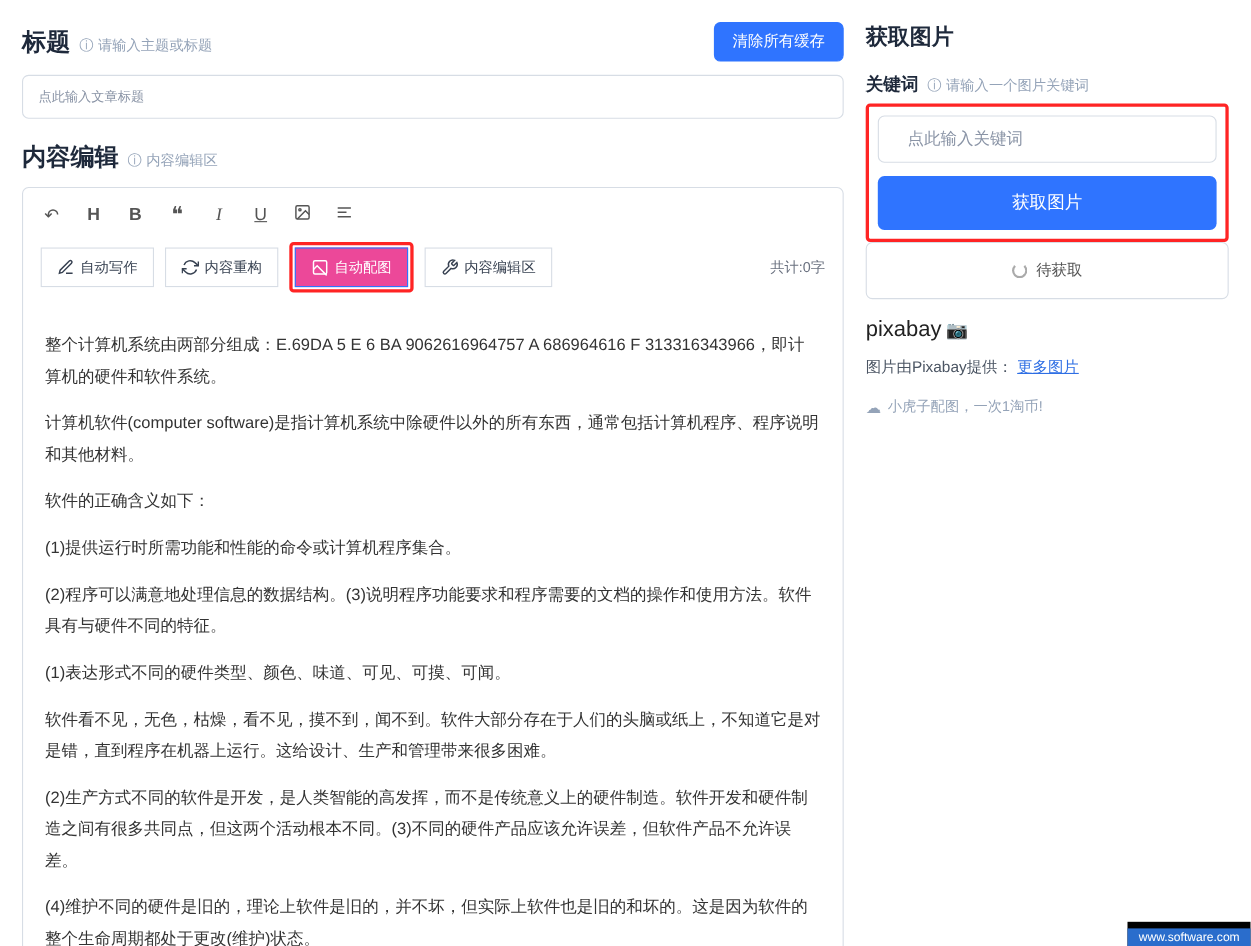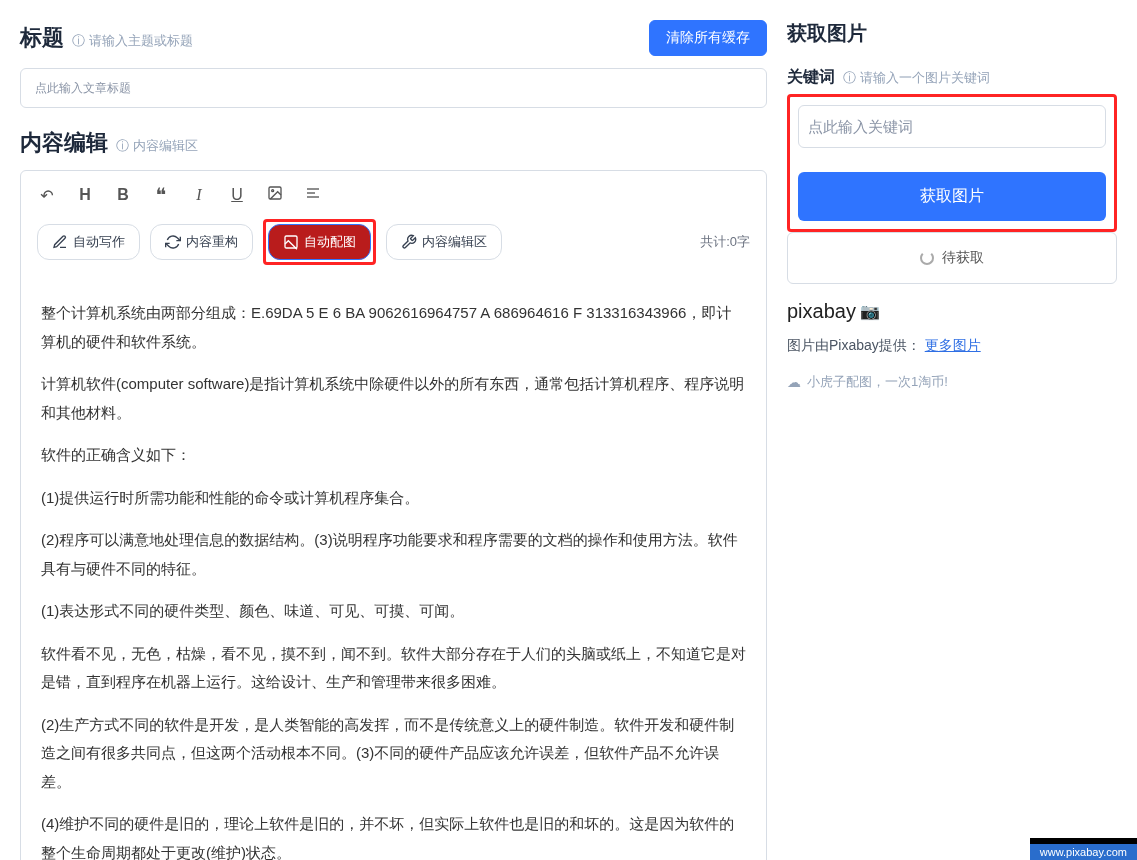--- a/index.html
+++ b/index.html
@@ -19,33 +19,33 @@
 .btn-primary-lg { background: #2f74ff; border: none; color: #fff; width: 100%; padding: 14px; border-radius: 6px; font-size: 16px; }
 
 .title-input { width: 100%; border: 1px solid #d7dde5; border-radius: 6px; padding: 12px 14px; font-size: 12px; color: #333; margin-bottom: 20px; }
 .title-input::placeholder { color: #8a94a6; }
 
 .editor-box { border: 1px solid #d7dde5; border-radius: 6px; }
 .toolbar-row1 { display: flex; gap: 18px; padding: 12px 16px; align-items: center; color: #555; }
 .tb-icon { cursor: pointer; font-size: 16px; width: 20px; text-align: center; }
 .toolbar-row2 { display: flex; gap: 10px; padding: 0 16px 14px 16px; align-items: center; justify-content: space-between; }
 .toolbar-btns { display: flex; gap: 10px; align-items: center; }
-.tb-btn { border: 1px solid #d7dde5; background: #fff; border-radius: 12px; padding: 8px 14px; font-size: 13px; cursor: pointer; display: inline-flex; align-items: center; gap: 5px; color: #374151; }
-.tb-btn.active { background: #b91c1c; border-color: #2f74ff; color: #fff; }
+.tb-btn { border: 1px solid #d7dde5; background: #fff; border-radius: 0; padding: 8px 14px; font-size: 13px; cursor: pointer; display: inline-flex; align-items: center; gap: 5px; color: #374151; }
+.tb-btn.active { background: #ec4899; border-color: #2f74ff; color: #fff; }
 .highlight-red { border: 3px solid #ff2424; border-radius: 4px; padding: 2px; }
 .word-count { color: #6b7280; font-size: 13px; }
 
 .content-area { padding: 6px 20px 20px 20px; line-height: 1.9; color: #333; font-size: 15px; }
 .content-area p { margin: 14px 0; }
 
 .sidebar .section-title { font-size: 20px; margin-bottom: 20px; }
 .kw-label-row { display: flex; align-items: baseline; gap: 8px; margin-bottom: 6px; }
 .kw-label { font-size: 16px; font-weight: 600; color: #1e293b; }
 .kw-box { border: 3px solid #ff2424; border-radius: 4px; padding: 8px; }
-.kw-input { width: 100%; border: 1px solid #d7dde5; border-radius: 6px; padding: 12px 9px; font-size: 15px; margin-bottom: 24px; }
+.kw-input { width: 100%; border: 1px solid #d7dde5; border-radius: 6px; padding: 12px 26px; font-size: 15px; margin-bottom: 12px; }
 .kw-input::placeholder { color: #8a94a6; }
 
 .wait-box { border: 1px solid #d7dde5; border-radius: 6px; padding: 16px; text-align: center; color: #555; display: flex; align-items: center; justify-content: center; gap: 8px; }
 .spinner { width: 14px; height: 14px; border: 2px solid #aaa; border-top-color: transparent; border-radius: 50%; display: inline-block; }
 
 .pixabay-logo { font-family: Arial, sans-serif; font-size: 20px; font-weight: 500; color: #222; margin-top: 16px; display: flex; align-items: center; gap: 4px; }
 .pixabay-logo .cam { font-size: 16px; }
 
 .credit-row { margin-top: 14px; font-size: 14px; color: #4b5563; }
 .credit-row a { color: #2f6fe4; text-decoration: underline; }
@@ -184,14 +184,14 @@
     </div>
 
     <div class="footer-note">
       <span class="cloud-icon">☁</span>
       <span>小虎子配图，一次1淘币!</span>
     </div>
   </div>
 </div>
 
 <div class="watermark">
-  <div class="wm-url">www.pixabay.com</div>
+  <div class="wm-url">www.software.com</div>
 </div>
 
 </body></html>

